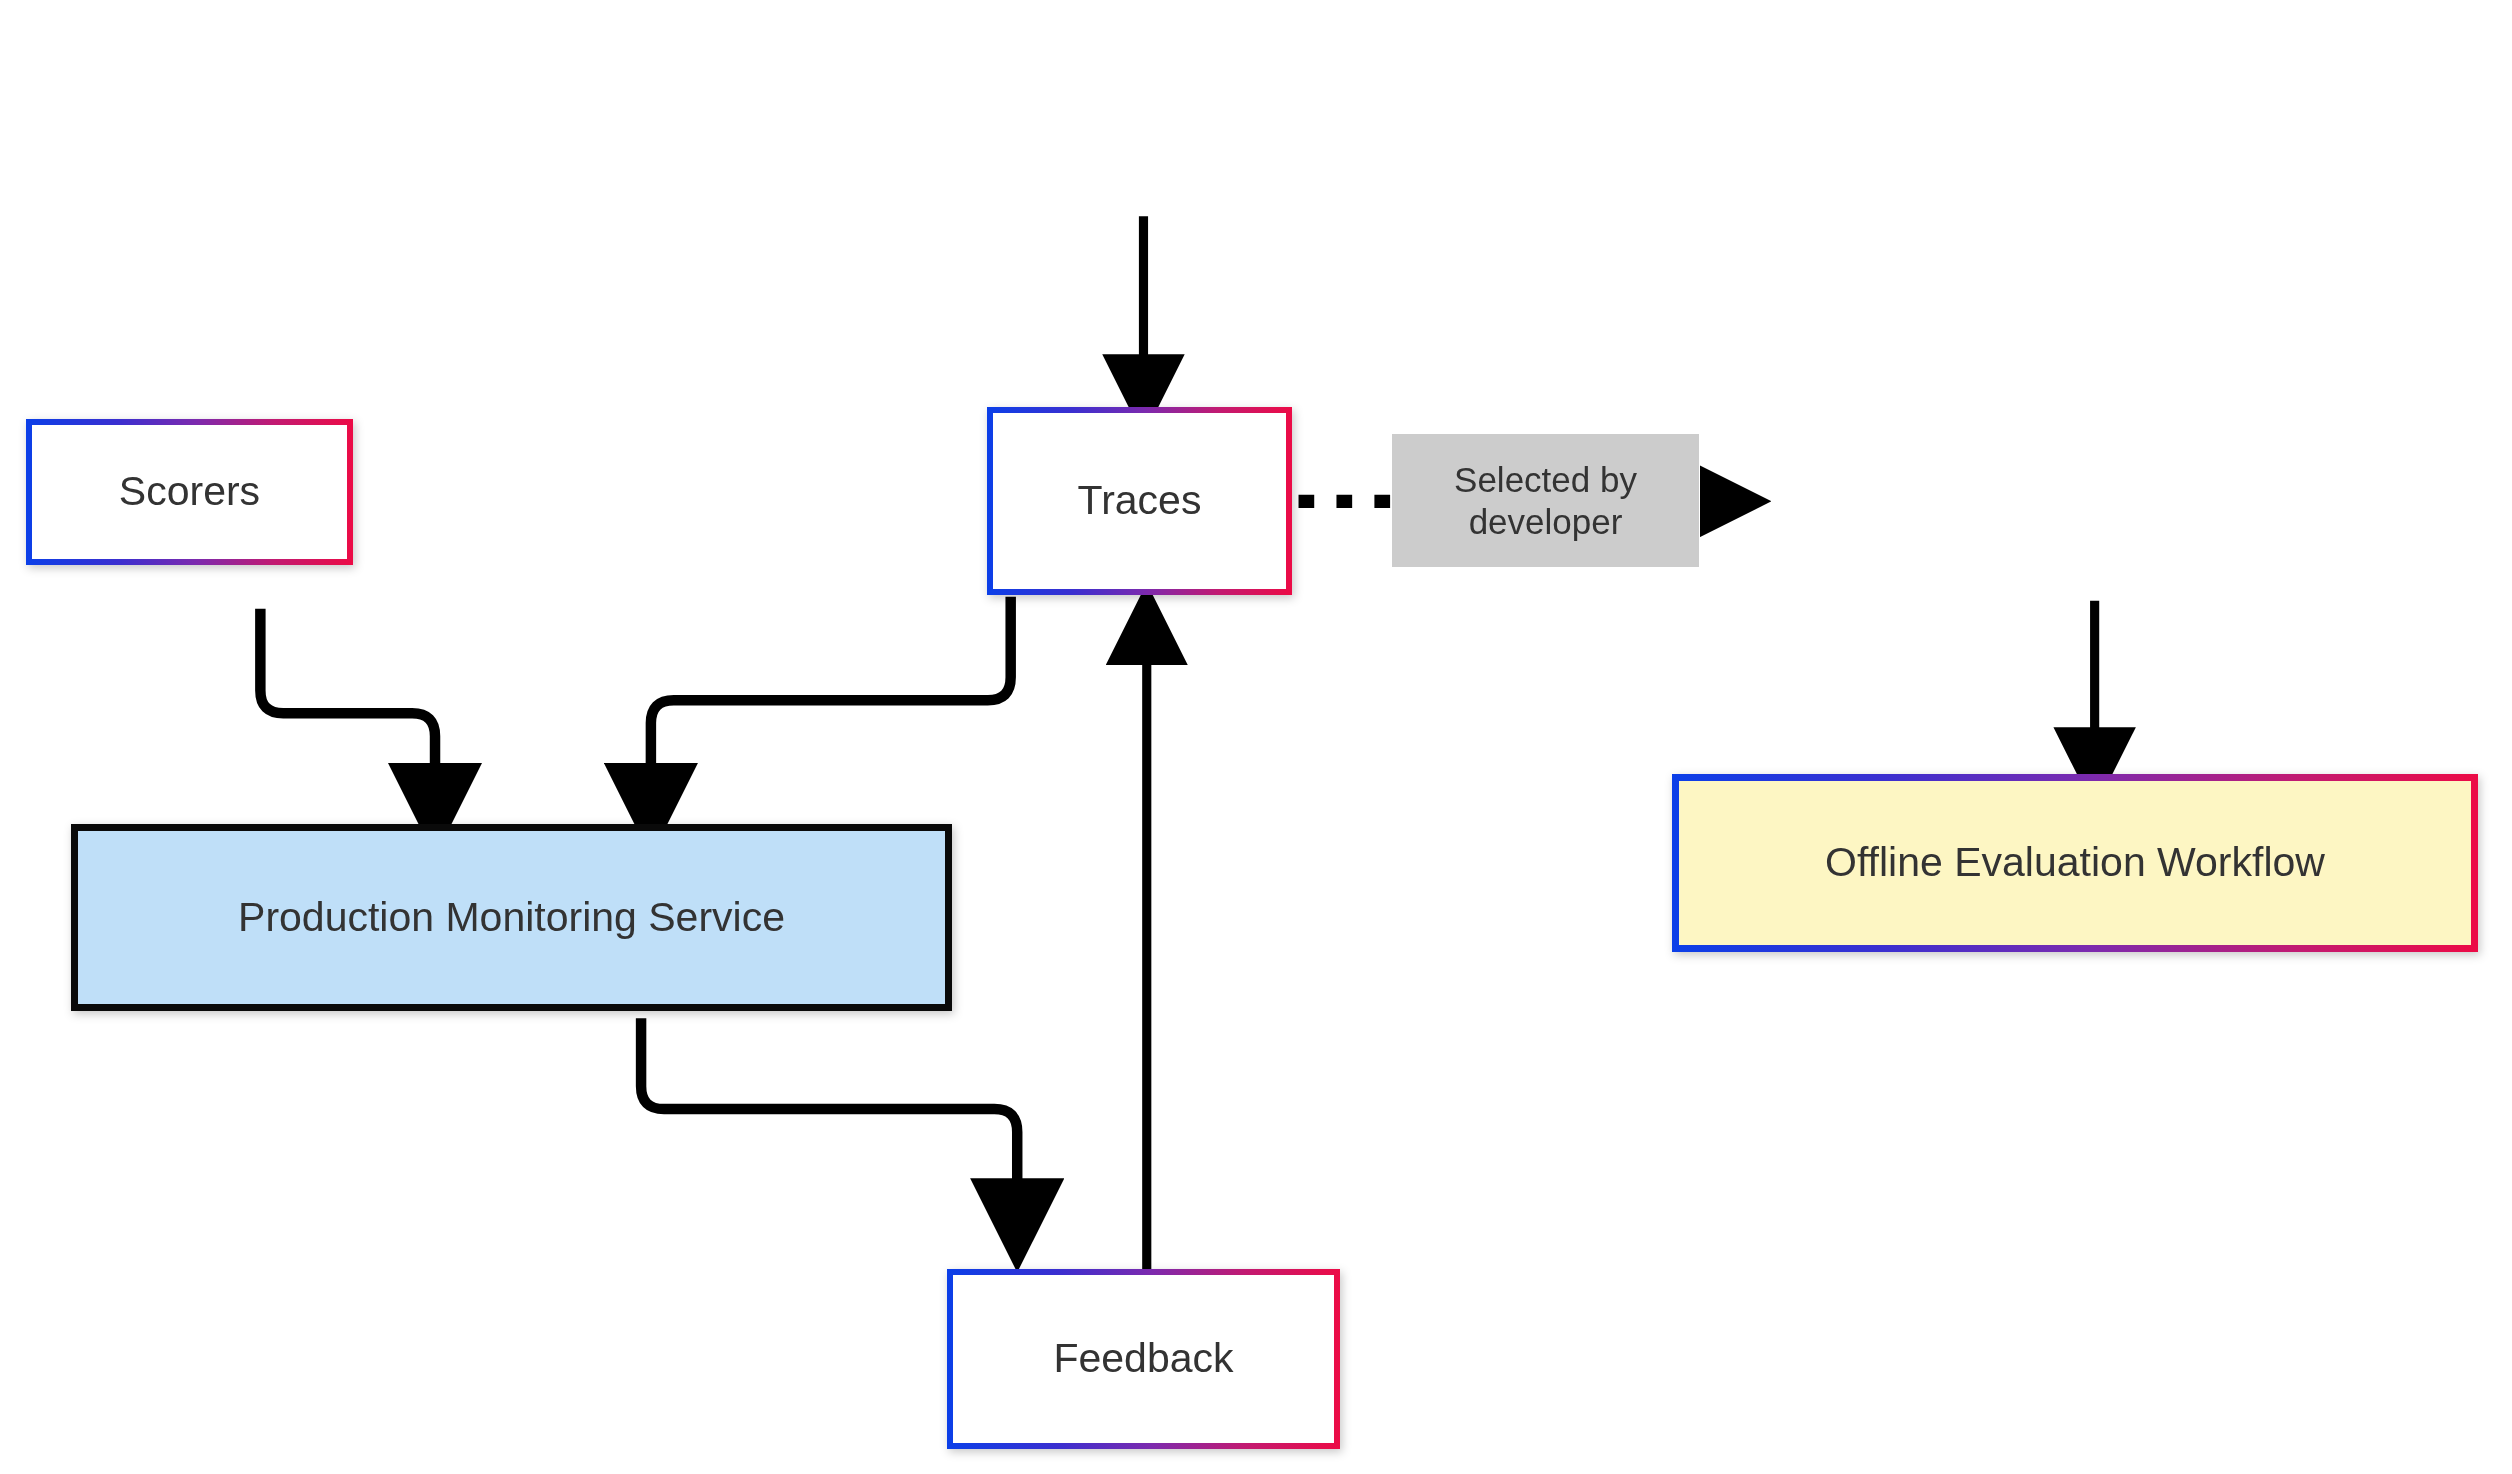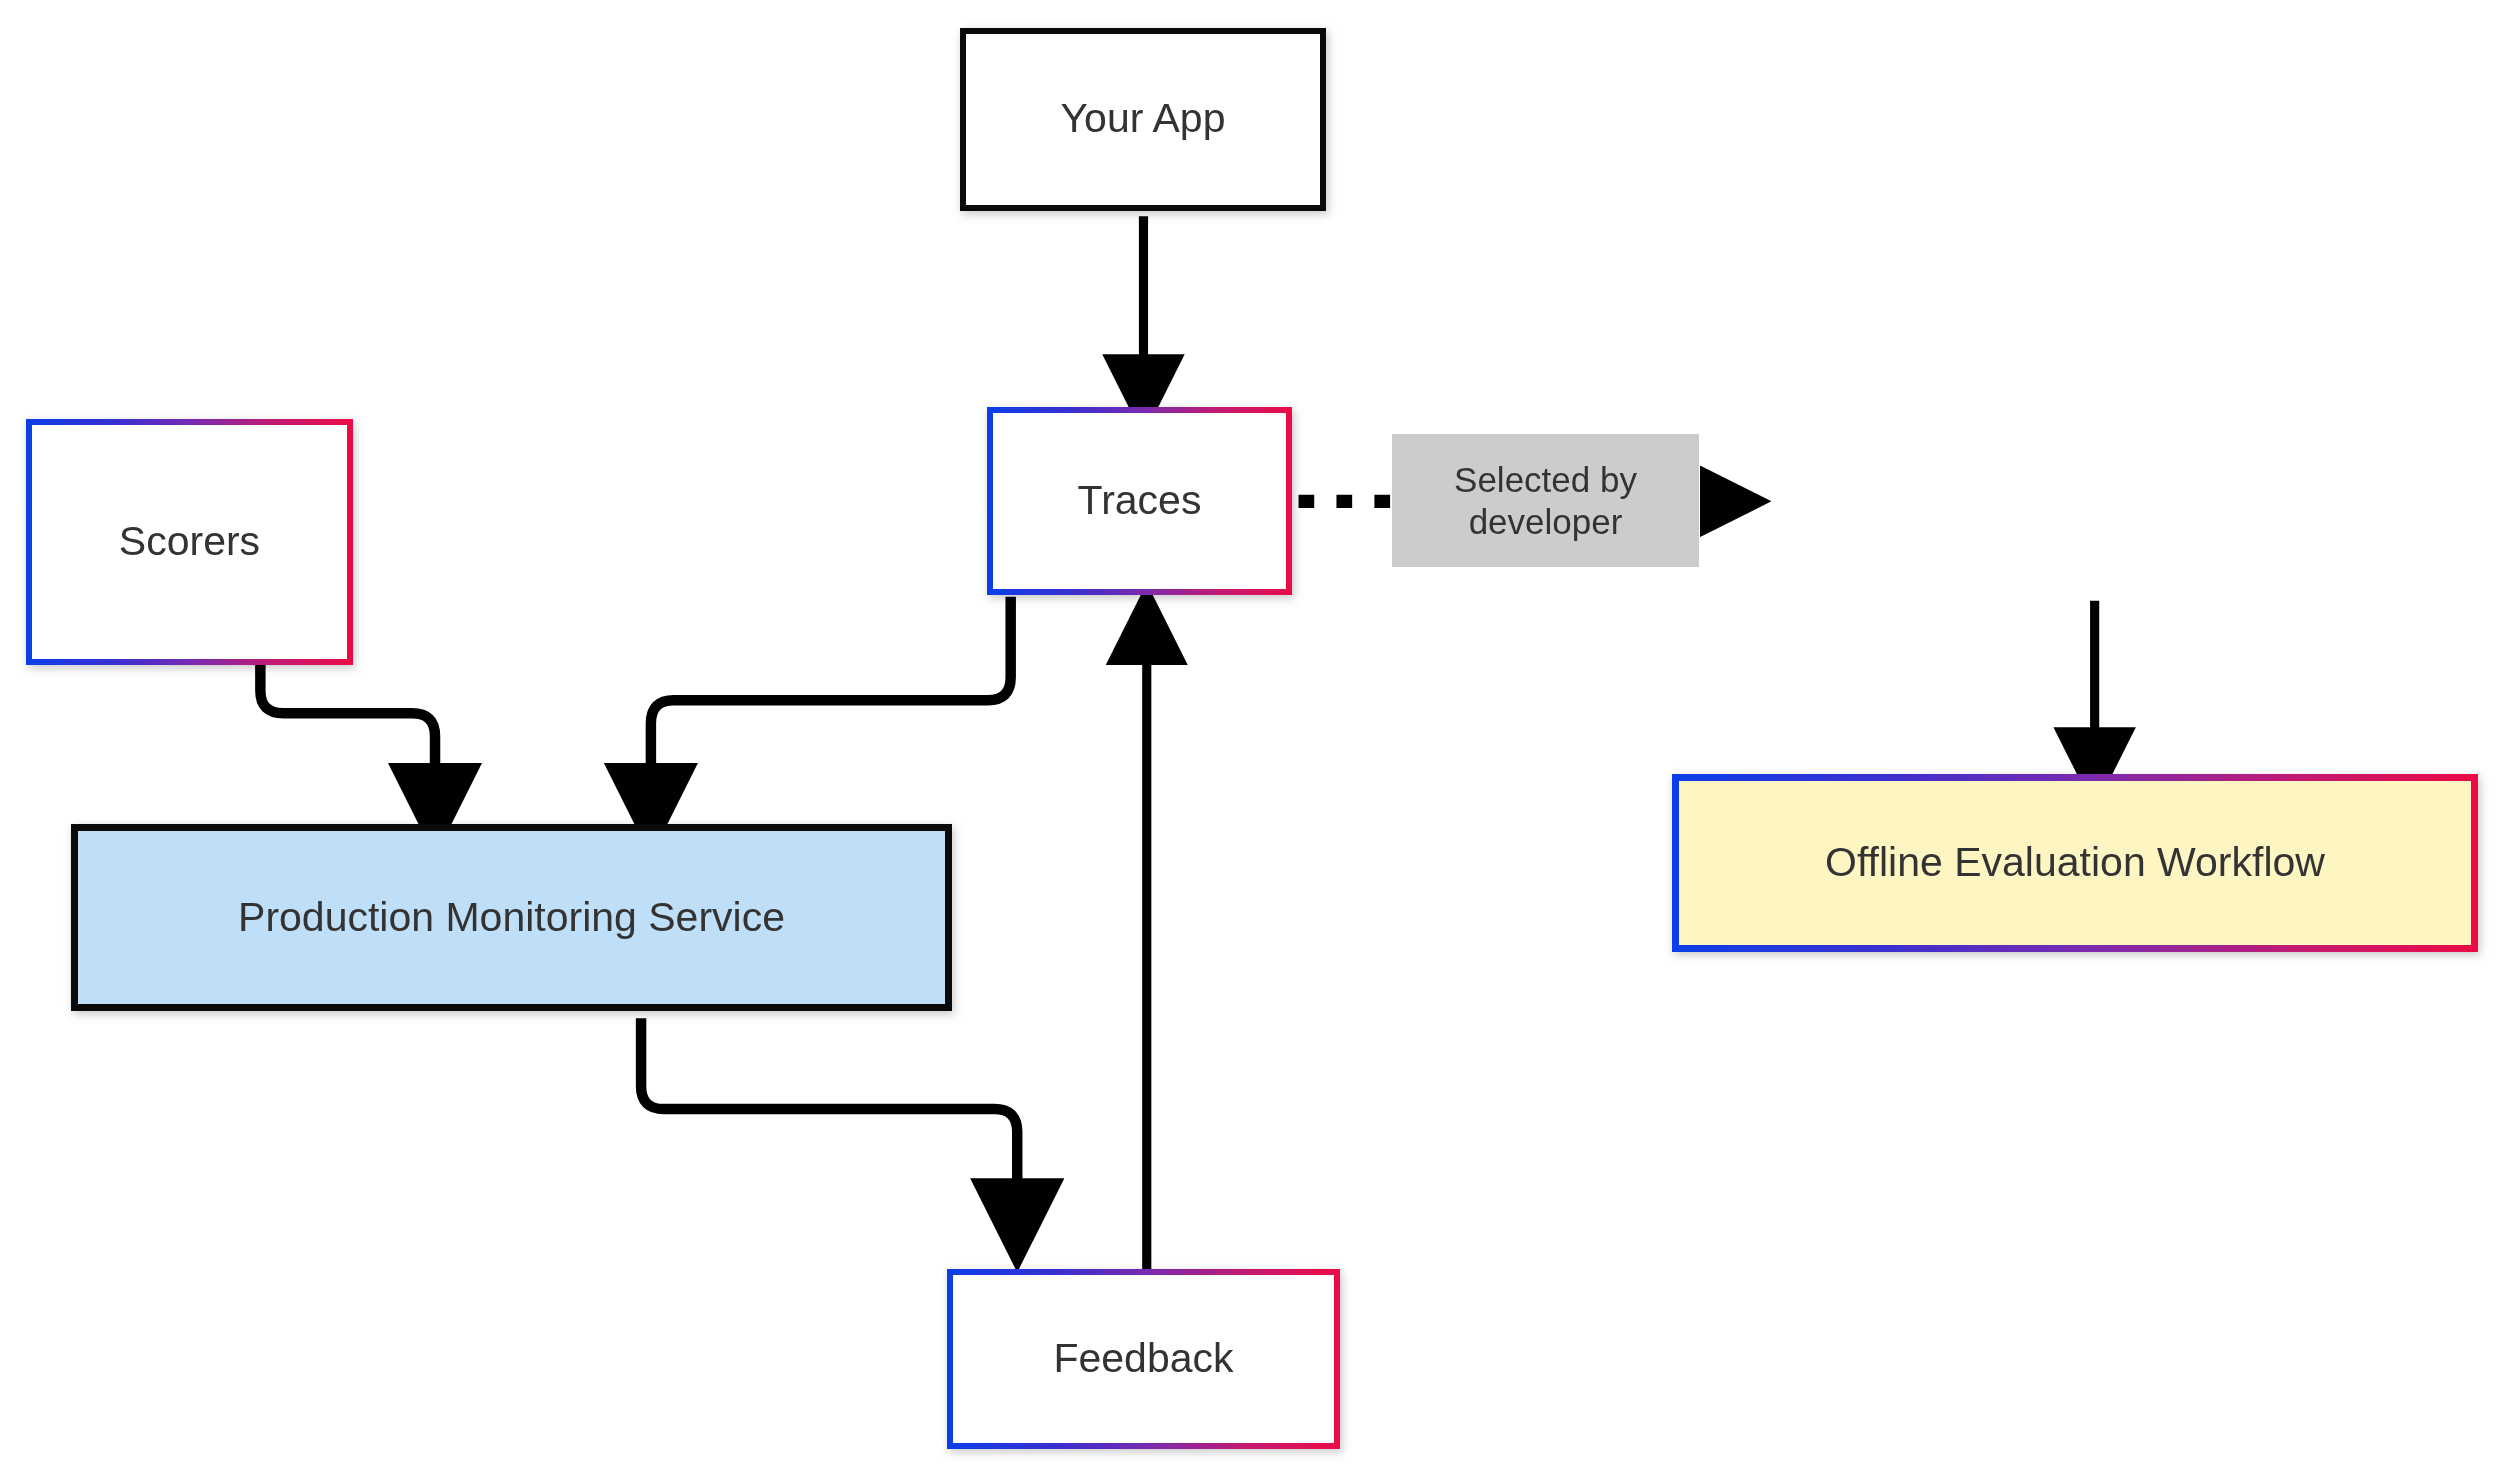--- a/index.html
+++ b/index.html
@@ -61,21 +61,21 @@
     background:
       linear-gradient(#fdf6c3, #fdf6c3) padding-box,
       linear-gradient(90deg, #0b3fe8 0%, #3a2fd0 26%, #7c2aae 52%, #c21a71 78%, #ec0b46 100%) border-box;
   }
   .node-label {
     display: block;
     padding: 0 10.5px;
   }
   
   #node-your-app      { left: 960px; top:   27.5px; width: 366px;  height: 183px; font-size: 41px; }
-  #node-scorers       { left:   26px; top:  419px; width: 327px;  height: 246px; font-size: 41px; }
+  #node-scorers       { left:   26px; top:  419px; width: 327px;  height: 146px; font-size: 41px; }
   #node-traces        { left: 987px; top:  407px; width: 305px;  height: 188px; font-size: 41px; justify-content: center; }
   #node-eval-dataset  { left: 1768px; top:  409px; width: 612px;  height: 186px; font-size: 41px; }
   #node-pms           { left:  71px; top: 824px; width: 881px; height: 187px; font-size: 41px; }
   #node-offline       { left: 1672px; top: 774px; width: 806px; height: 178px; font-size: 41px; }
   #node-feedback      { left: 947px; top: 1269px; width: 393px;  height: 180px; font-size: 41px; }
 
   
   .edge-label {
     position: absolute;
     background: #cccccc;
@@ -114,23 +114,20 @@
 
     <path d="M 398 930 L 398 1055 Q 398 1090 433 1090 L 630 1090 Q 665 1090 665 1125 L 665 1185" fill="none" stroke="#000000" stroke-width="16" stroke-linecap="butt" marker-end="url(#arrowhead)"></path>
 
     <path d="M 1545 912 L 1545 1035 Q 1545 1070 1510 1070 L 1030 1070 Q 995 1070 995 1105 L 995 1185" fill="none" stroke="#000000" stroke-width="16" stroke-linecap="butt" marker-end="url(#arrowhead)"></path>
 
     <path d="M 980 1556 L 980 1660 Q 980 1695 1015 1695 L 1520 1695 Q 1555 1695 1555 1730 L 1555 1820" fill="none" stroke="#000000" stroke-width="16" stroke-linecap="butt" marker-end="url(#arrowhead)"></path>
 
     <path d="M 1753 1952 L 1753 1000" fill="none" stroke="#000000" stroke-width="14" marker-end="url(#arrowhead)"></path>
   </svg>
 
-  <div class="node node-plain" id="node-your-app">
-    <span class="node-label">Your App</span>
-  </div>
 
   <div class="node node-grad" id="node-scorers">
     <span class="node-label">Scorers</span>
   </div>
 
   <div class="node node-grad" id="node-traces">
     <span class="node-label">Traces</span>
   </div>
 
 

